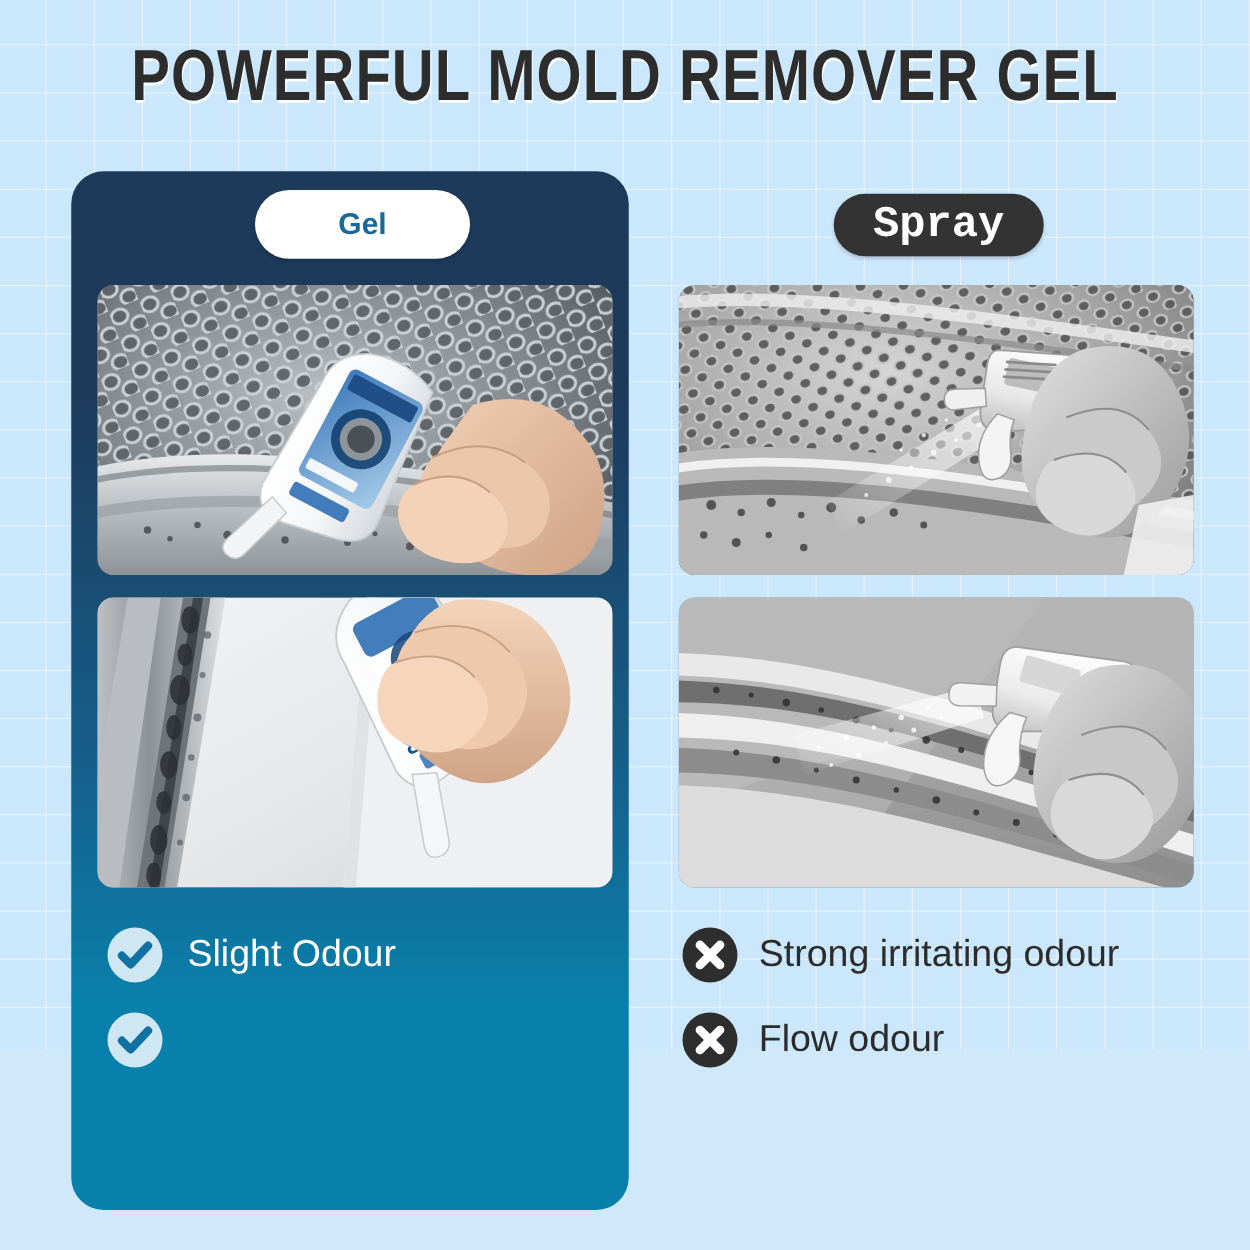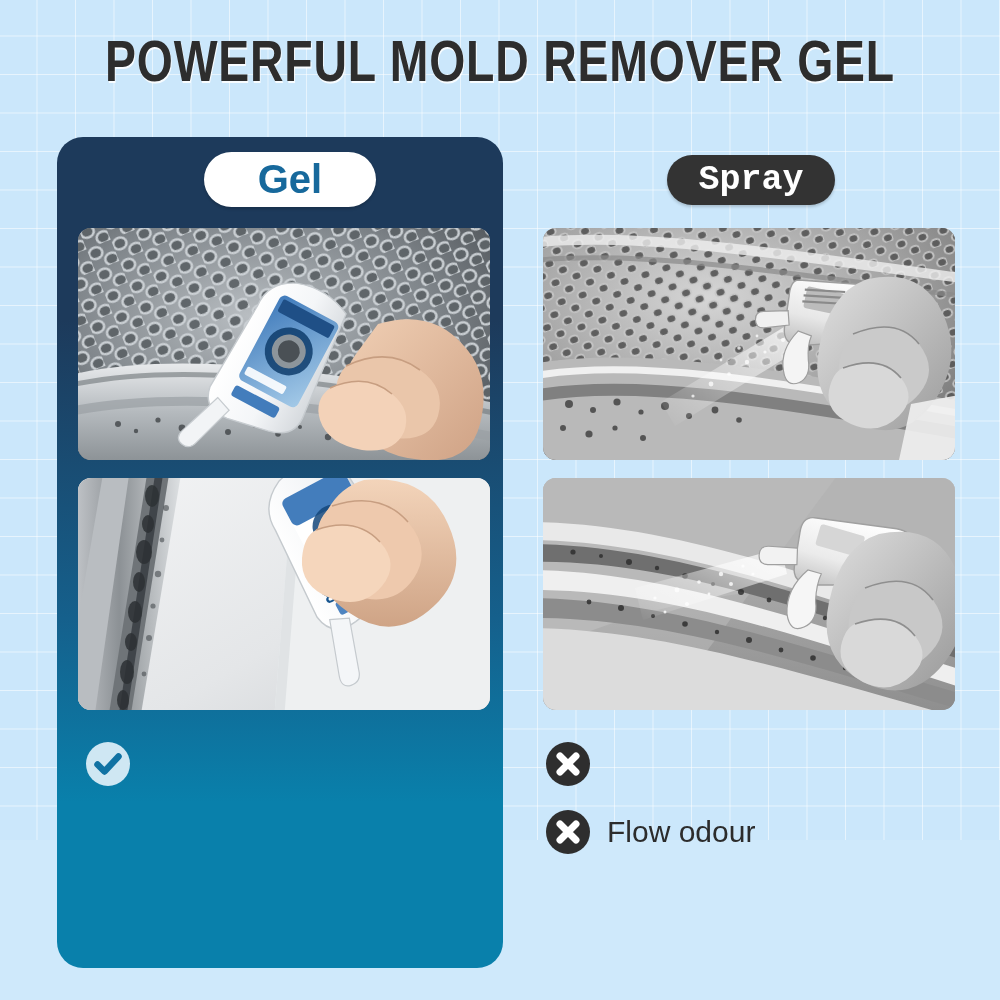--- a/index.html
+++ b/index.html
@@ -45,21 +45,21 @@
     position:absolute;
     display:flex;align-items:center;justify-content:center;
     border-radius:999px;
     font-weight:bold;
     white-space:nowrap;
   }
   #gel-pill{
     left:204px;top:152px;width:172px;height:55px;
     background:#ffffff;
     color:#17699c;
-    font-size:40px;
+    font-size:24px;
     box-shadow:0 2px 3px rgba(0,0,0,.18);
   }
   #spray-pill{
     left:667px;top:155px;width:168px;height:50px;
     background:#333333;
     color:#ffffff;
     font-size:35px;
     box-shadow:0 2px 3px rgba(0,0,0,.18);
     font-family:Liberation Mono, monospace;
   }
@@ -452,40 +452,49 @@
         <path d="M336 56 q58 -12 78 38 q20 48 -12 90 q-34 44 -82 20 q-46 -24 -34 -80 q12 -56 50 -68 Z" fill="url(#g2skin)"></path>
         <path d="M322 110 q46 -18 68 12 q20 28 -2 52 q-24 26 -56 12 q-30 -14 -26 -44 q4 -24 16 -32 Z" fill="#c8c8c8"></path>
         <path d="M312 146 q40 -14 60 12 q16 20 -2 38 q-22 22 -50 8 q-26 -14 -22 -36 q4 -18 14 -22 Z" fill="#d9d9d9"></path>
         <path d="M322 110 q46 -18 68 12 M312 146 q40 -14 60 12" stroke="#8f8f8f" stroke-width="1.6" fill="none"></path>
       </g>
     </svg>
   </div>
 
   <div class="feature-list" id="gel-features">
 
+    <div class="feature-row">
+      <span class="ic check">
+        <svg width="44" height="44" viewBox="0 0 44 44">
+          <path d="M11.5 22.5 L18.5 29.5 L32.5 14.5" stroke="#1072a3" stroke-width="6.5" fill="none" stroke-linecap="round" stroke-linejoin="round"></path>
+        </svg>
+      </span>
+      <span class="lbl">Slight Odour</span>
+    </div>
 
 
     <div class="feature-row">
       <span class="ic check">
         <svg width="44" height="44" viewBox="0 0 44 44">
           <path d="M11.5 22.5 L18.5 29.5 L32.5 14.5" stroke="#1072a3" stroke-width="6.5" fill="none" stroke-linecap="round" stroke-linejoin="round"></path>
         </svg>
       </span>
     </div>
 
   </div>
 
   <div class="feature-list" id="spray-features">
 
     <div class="feature-row">
       <span class="ic cross">
         <svg width="44" height="44" viewBox="0 0 44 44">
           <path d="M14 14 L30 30 M30 14 L14 30" stroke="#ffffff" stroke-width="7" stroke-linecap="round"></path>
         </svg>
       </span>
+      <span class="lbl">Strong irritating odour</span>
     </div>
 
 
     <div class="feature-row">
       <span class="ic cross">
         <svg width="44" height="44" viewBox="0 0 44 44">
           <path d="M14 14 L30 30 M30 14 L14 30" stroke="#ffffff" stroke-width="7" stroke-linecap="round"></path>
         </svg>
       </span>
       <span class="lbl">Flow odour</span>

